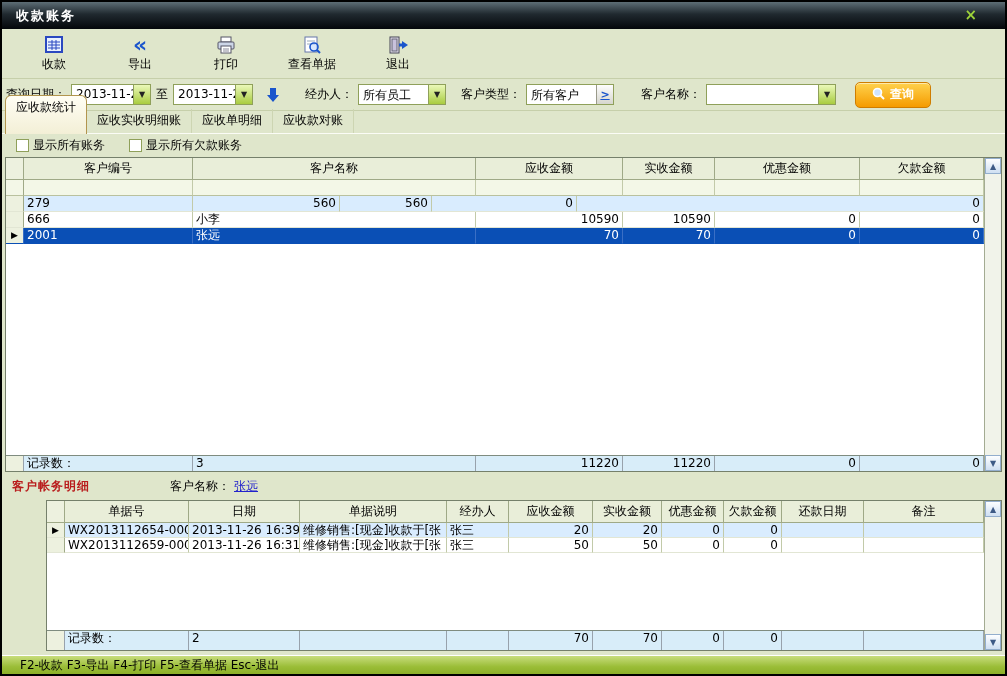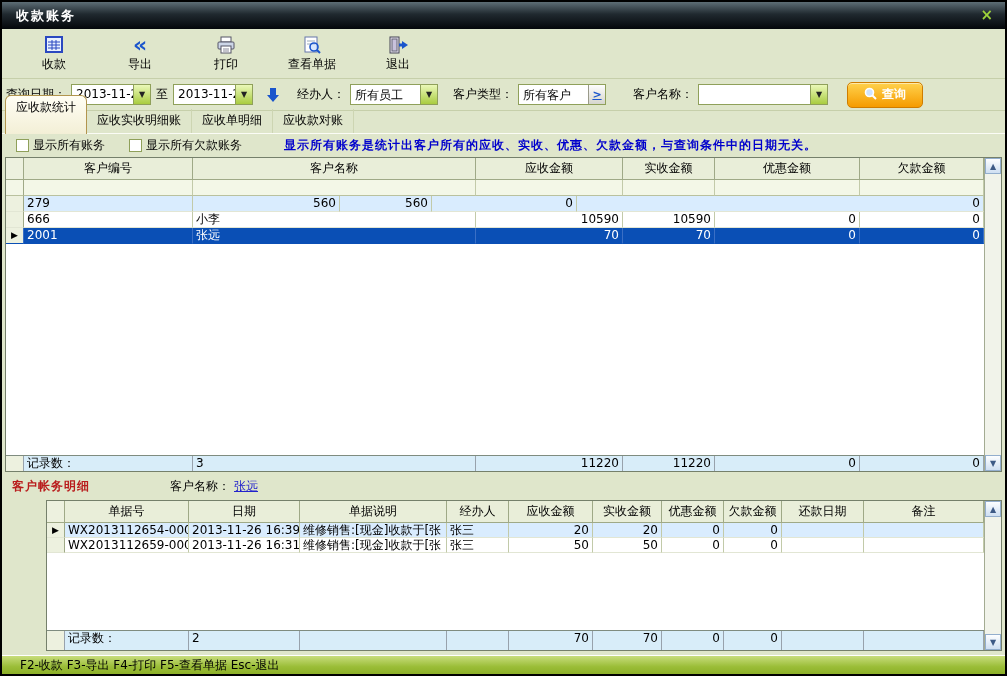--- a/index.html
+++ b/index.html
@@ -1,19 +1,19 @@
 <!DOCTYPE html>
 <html><head>
 <meta charset="utf-8">
 <style>
   * { box-sizing: border-box; margin:0; padding:0; }
   body { font-family:"DejaVu Sans", sans-serif; font-size:12px; background:#888; }
   .window { width:1007px; height:676px; border:2px solid #000; background:#dfe6cb; display:flex; flex-direction:column; overflow:hidden; }
 
-  .titlebar { height:27px; flex-shrink:0; background:linear-gradient(#5d6d75, #20292f 45%, #04070a); color:#fff; display:flex; align-items:center; padding:0 12px 0 14px; }
+  .titlebar { height:27px; flex-shrink:0; background:linear-gradient(#5d6d75, #20292f 45%, #04070a); color:#fff; display:flex; align-items:center; padding:0 28px 0 14px; }
   .titletext { font-weight:bold; font-size:13px; letter-spacing:2px; }
   .closebtn { margin-left:auto; color:#9ed33a; font-weight:bold; font-size:15px; line-height:15px; cursor:pointer; }
 
   .toolbar { height:50px; flex-shrink:0; display:flex; align-items:center; padding-left:26px; gap:34px; border-bottom:1px solid #c6cfaa; }
   .tbtn { display:flex; flex-direction:column; align-items:center; justify-content:center; gap:1px; min-width:52px; cursor:pointer; }
   .tbtn .ticon { height:20px; display:flex; align-items:center; justify-content:center; }
   .tbtn .tlabel { font-size:12px; color:#000; }
   .exporticon { color:#1a55cc; font-size:22px; font-weight:bold; line-height:18px; }
 
   .filterbar { height:32px; flex-shrink:0; display:flex; align-items:center; padding-left:4px; gap:5px; border-bottom:1px solid #c6cfaa; }
@@ -140,21 +140,21 @@
     <span class="flabel">至</span>
     <div class="combo w80">
       <span class="val" style="flex:1">2013-11-26</span>
       <span class="dd">▼</span>
     </div>
     <span class="bigdown">
       <svg width="14" height="16">
           <polygon points="4,1 10,1 10,8 13,8 7,15 1,8 4,8" fill="#1a55cc"></polygon>
         </svg>
     </span>
-    <span class="flabel" style="margin-left:4px">经办人：</span>
+    <span class="flabel" style="margin-left:12px">经办人：</span>
     <div class="combo w88">
       <span class="val" style="flex:1">所有员工</span>
       <span class="dd">▼</span>
     </div>
     <span class="flabel" style="margin-left:10px">客户类型：</span>
     <div class="combo w88">
       <span class="val" style="flex:1">所有客户</span>
       <span class="ell">&gt;</span>
     </div>
     <span class="flabel" style="margin-left:22px">客户名称：</span>
@@ -182,21 +182,20 @@
 
   <div class="optrow">
     <span class="cbgroup">
       <span class="cb"></span>
       <span>显示所有账务</span>
     </span>
     <span class="cbgroup">
       <span class="cb"></span>
       <span>显示所有欠款账务</span>
     </span>
-    <span class="note">显示所有账务是统计出客户所有的应收、实收、优惠、欠款金额，与查询条件中的日期无关。</span>
   </div>
 
   <div class="gridblock" id="main-grid">
     <div class="gridcols">
         <div class="grow ghead">
           <div class="gc gind"></div>
           <div class="gc" style="width: 169px; text-align: left;">客户编号</div>
           <div class="gc" style="width: 283px; text-align: left;">客户名称</div>
           <div class="gc" style="width: 147px; text-align: left;">应收金额</div>
           <div class="gc" style="width: 92px; text-align: left;">实收金额</div>

